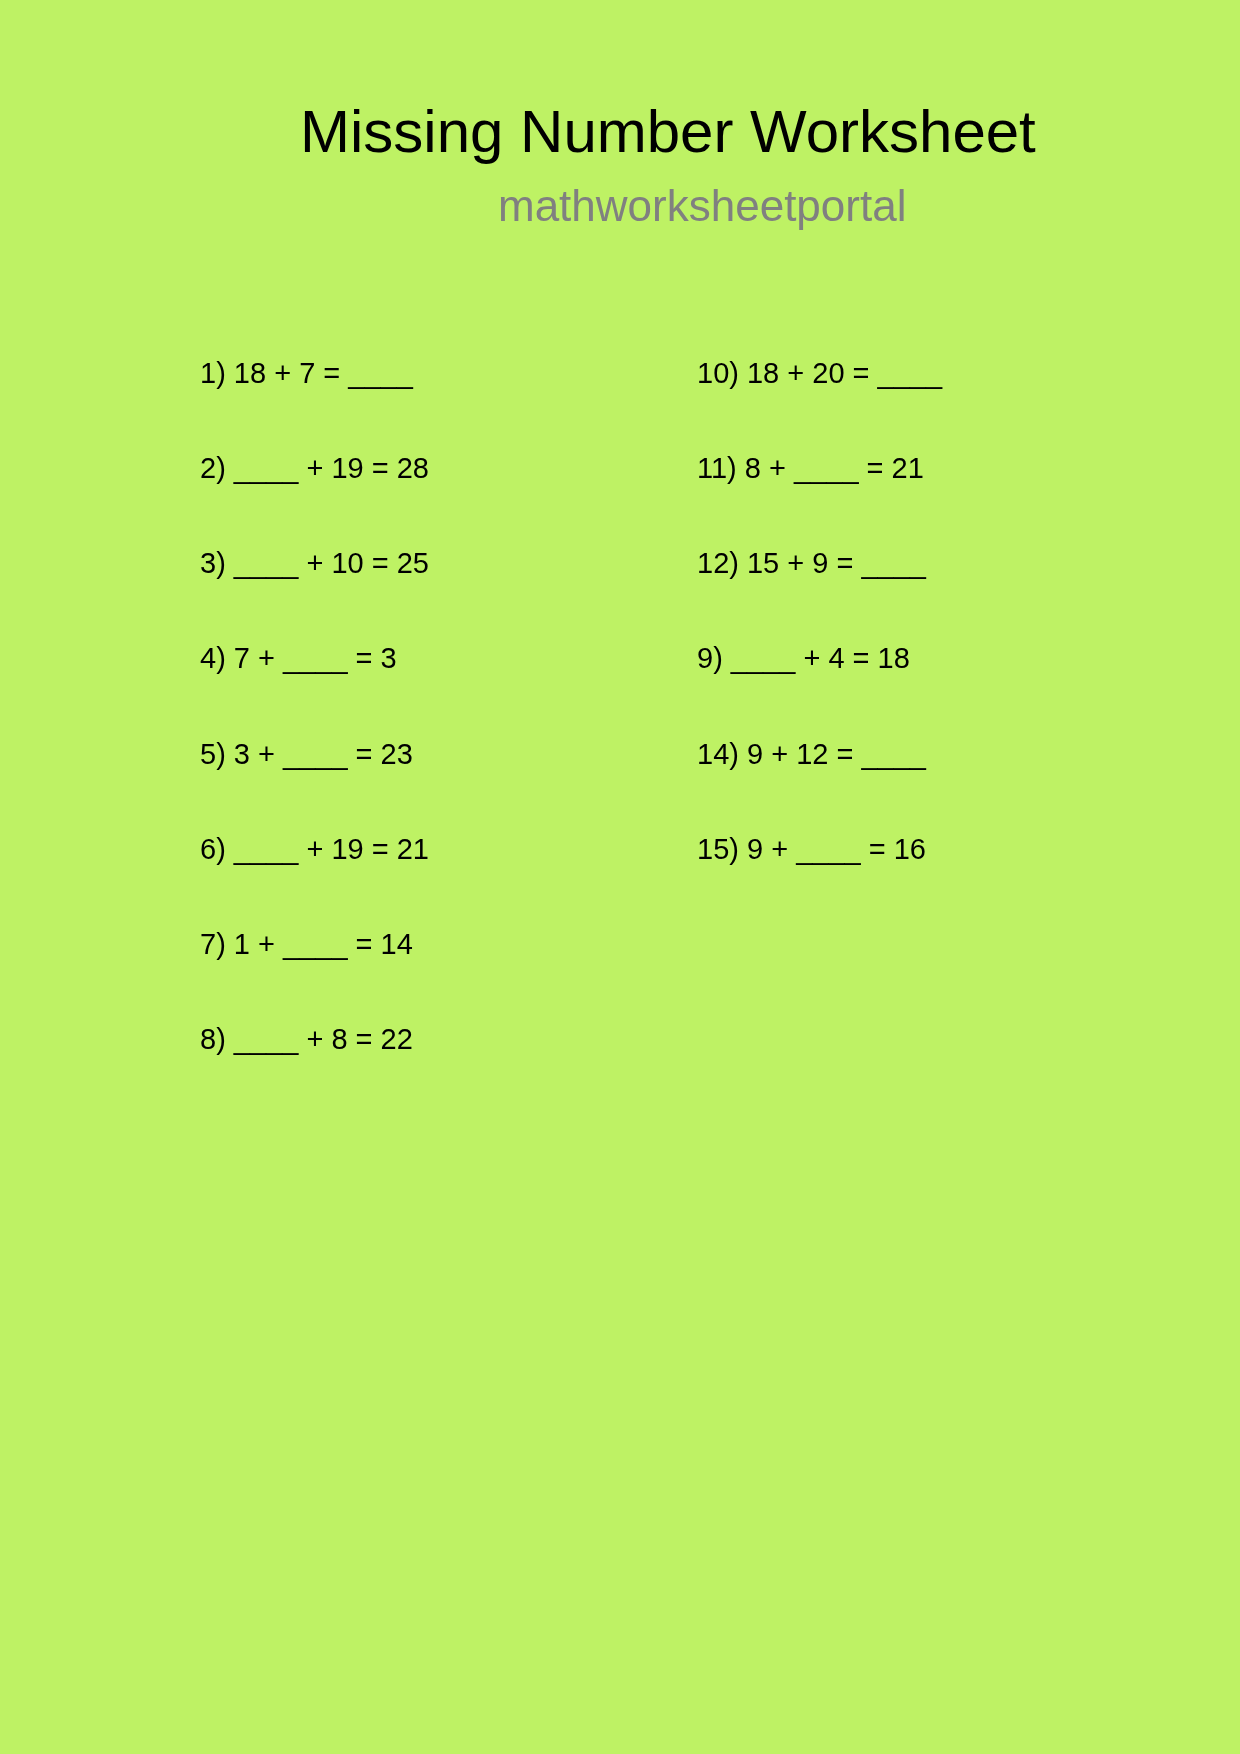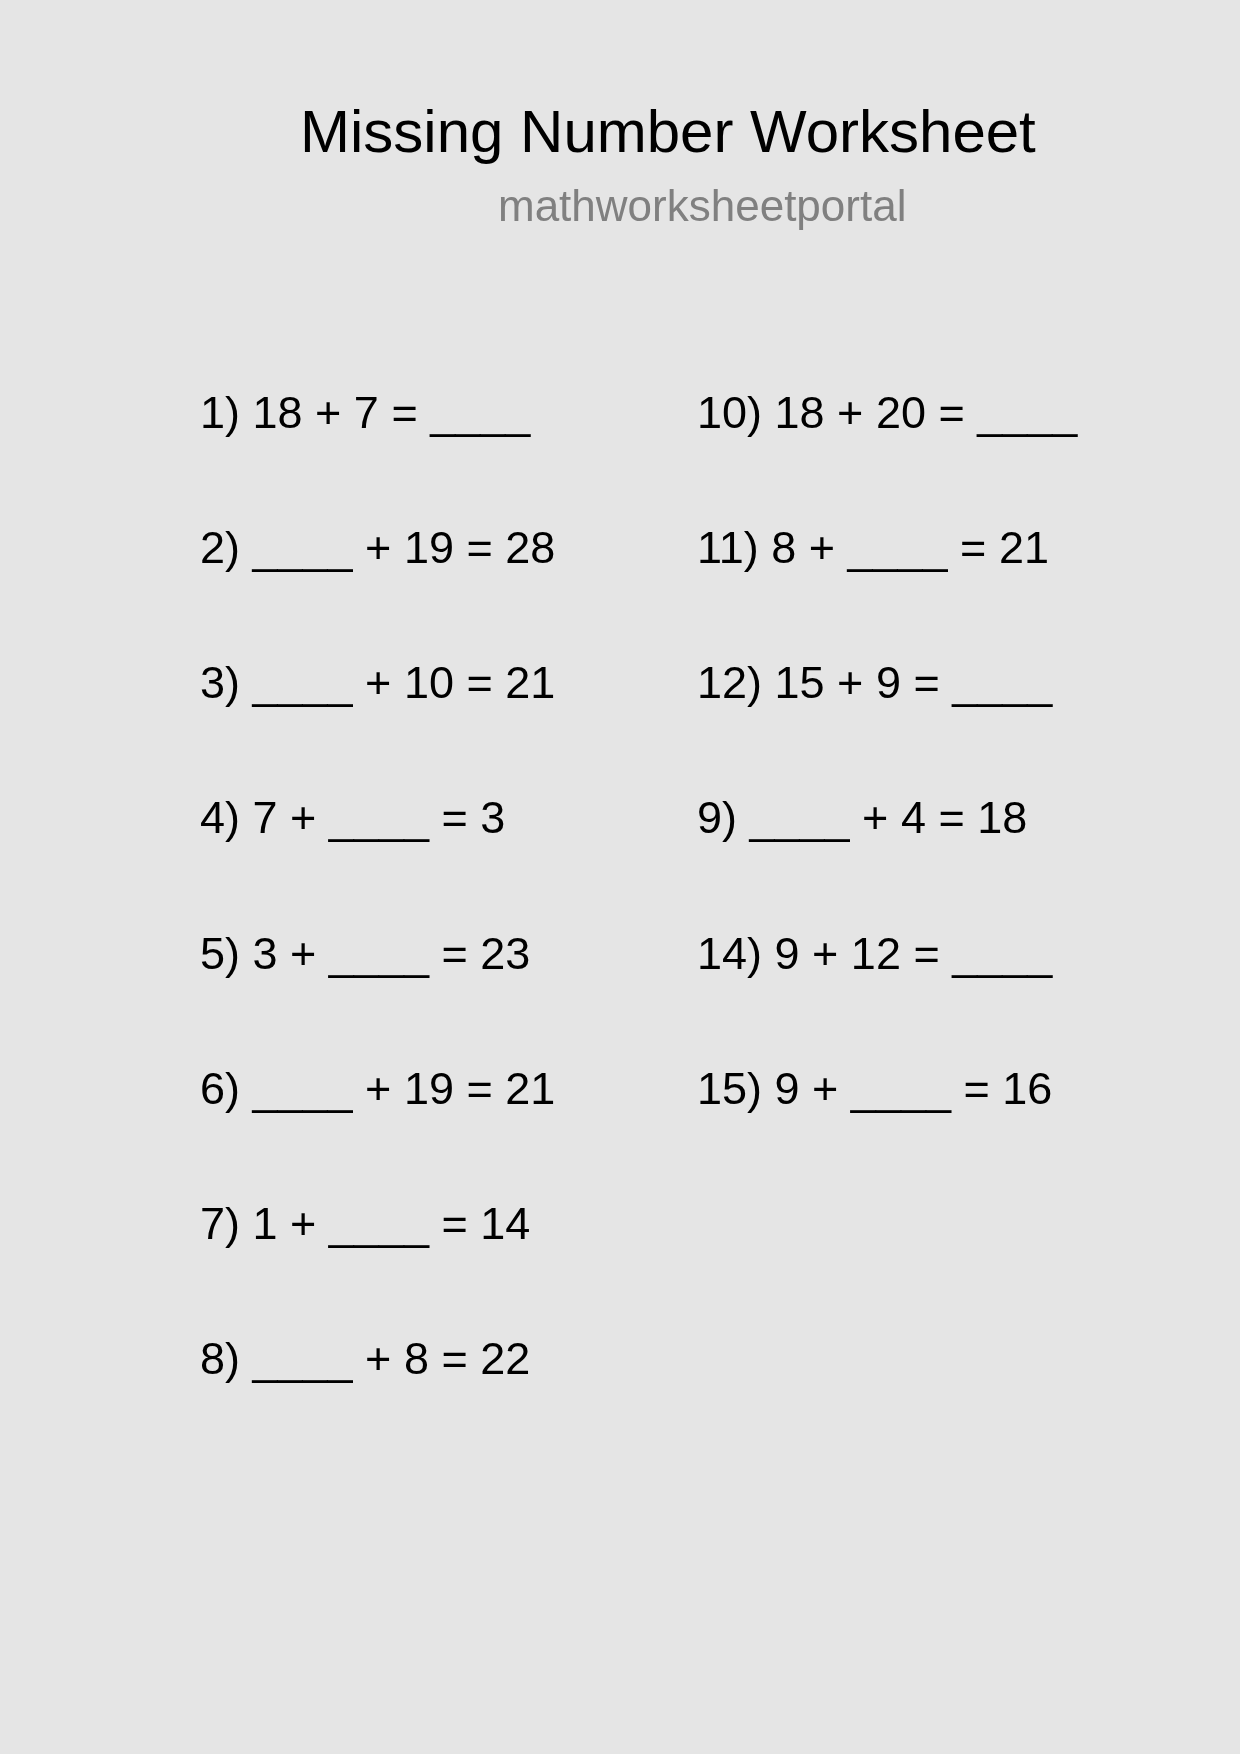--- a/index.html
+++ b/index.html
@@ -13,21 +13,21 @@
       position: relative;
       overflow: hidden;
       font-family: "Liberation Sans", sans-serif;
       color: #000000;
     }
     .page {
       position: absolute;
       left: 0; top: 0;
       width: 1240px;
       height: 1754px;
-      background: #e5e5e5;
+      background: #bef264;
     }
     .title {
       position: absolute;
       left: 300px;
       top: 96px;
       font-size: 60px;
       line-height: 72px;
       white-space: nowrap;
       color: #000000;
       margin: 0;
@@ -43,38 +43,37 @@
       color: #808080;
     }
     .column {
       position: absolute;
       top: 347px;
     }
     .column.left { left: 200px; }
     .column.right { left: 697px; }
     .problem {
       height: 95.15px;
-      font-size: 45px;
+      font-size: 29px;
       line-height: 52px;
       white-space: nowrap;
       color: #000000;
-      margin-top: 40px;
     }
   </style>
 </head>
 <body>
 
 <div class="page">
   <h1 class="title">Missing Number Worksheet</h1>
   <div class="subtitle">mathworksheetportal</div>
 
   <div class="column left">
     <div class="problem">1) 18 + 7 = ____</div>
     <div class="problem">2) ____ + 19 = 28</div>
-    <div class="problem">3) ____ + 10 = 21</div>
+    <div class="problem">3) ____ + 10 = 25</div>
     <div class="problem">4) 7 + ____ = 3</div>
     <div class="problem">5) 3 + ____ = 23</div>
     <div class="problem">6) ____ + 19 = 21</div>
     <div class="problem">7) 1 + ____ = 14</div>
     <div class="problem">8) ____ + 8 = 22</div>
   </div>
 
   <div class="column right">
     <div class="problem">10) 18 + 20 = ____</div>
     <div class="problem">11) 8 + ____ = 21</div>

